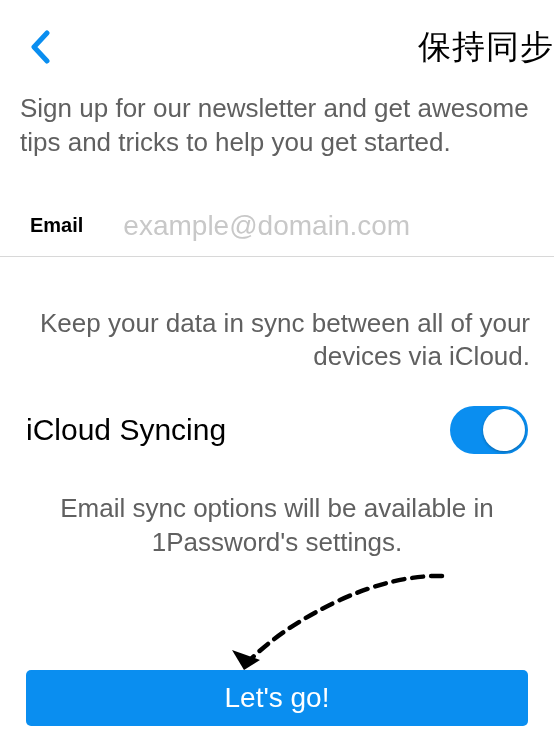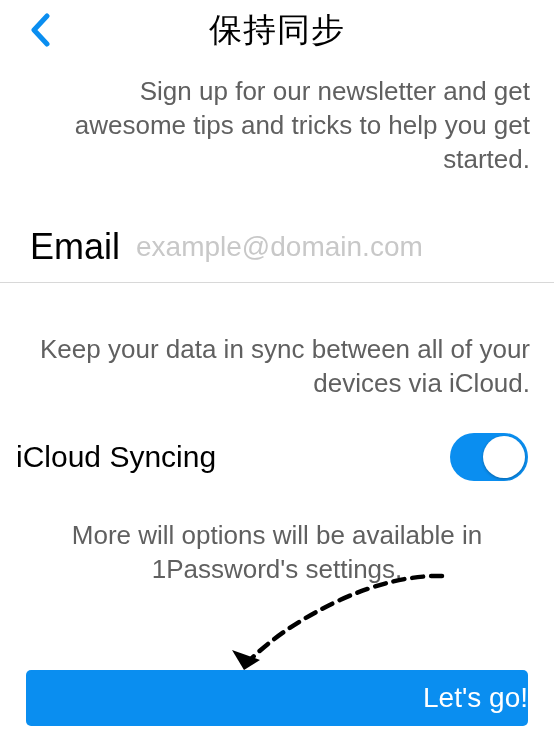--- a/index.html
+++ b/index.html
@@ -13,21 +13,22 @@
       font-family: -apple-system, "Helvetica Neue", Helvetica, Arial, sans-serif;
       background: #ffffff;
       position: relative;
       overflow: hidden;
     }
     .header {
       position: relative;
       height: 60px;
       display: flex;
       align-items: center;
-      justify-content: center;
+      justify-content: flex-end;
+      margin-top: 17px;
     }
     .back-button {
       position: absolute;
       left: 20px;
       top: 10px;
       width: 40px;
       height: 40px;
       display: flex;
       align-items: center;
       justify-content: center;
@@ -37,38 +38,38 @@
       width: 20px;
       height: 34px;
     }
     .title {
       font-size: 33px;
       font-weight: 400;
       color: #000;
       letter-spacing: 1px;
     }
     .newsletter-text {
-      text-align: right;
+      text-align: left;
       font-size: 26px;
       color: #606060;
-      padding: 15px 24px 20px 40px;
+      padding: 15px 24px 20px 20px;
       line-height: 1.3;
     }
     .email-row {
       display: flex;
       align-items: center;
       padding: 12px 30px 14px 30px;
       border-bottom: 1px solid #d8d8d8;
       margin: 18px 0 0 0;
     }
     .email-label {
-      font-size: 36px;
+      font-size: 20px;
       color: #000;
-      font-weight: 400;
-      margin-right: 16px;
+      font-weight: 700;
+      margin-right: 40px;
     }
     .email-input {
       flex: 1;
       border: none;
       outline: none;
       font-size: 28px;
       color: #14532d;
       background: transparent;
       font-family: inherit;
     }
@@ -79,21 +80,21 @@
       text-align: right;
       font-size: 26px;
       color: #606060;
       padding: 50px 24px 20px 24px;
       line-height: 1.3;
     }
     .toggle-row {
       display: flex;
       align-items: center;
       justify-content: space-between;
-      padding: 12px 26px 12px 16px;
+      padding: 12px 26px 12px 26px;
     }
     .toggle-label {
       font-size: 30px;
       color: #000;
       font-weight: 400;
     }
     .toggle {
       width: 78px;
       height: 48px;
       background: #0a8ef0;
@@ -133,21 +134,20 @@
       right: 26px;
       height: 56px;
       background: #0a8ef0;
       border: none;
       border-radius: 5px;
       color: #ffffff;
       font-size: 28px;
       font-weight: 300;
       cursor: pointer;
       font-family: inherit;
-      text-align: right;
     }
   </style>
 </head>
 <body>
 
 <div class="header">
   <div class="back-button">
     <svg viewBox="0 0 20 34">
       <polyline points="17,3 4,17 17,31" fill="none" stroke="#0a8ef0" stroke-width="5" stroke-linecap="round" stroke-linejoin="round"></polyline>
     </svg>
@@ -164,20 +164,20 @@
 
 <div class="sync-text">Keep your data in sync between all of your devices via iCloud.</div>
 
 <div class="toggle-row">
   <div class="toggle-label">iCloud Syncing</div>
   <div class="toggle">
     <div class="toggle-knob"></div>
   </div>
 </div>
 
-<div class="more-options-text">More will options will be available in 1Password's settings.</div>
+<div class="more-options-text">Email sync options will be available in 1Password's settings.</div>
 
 <svg class="arrow-annotation" viewBox="0 0 230 110">
   <path d="M 222 6 Q 175 5 120 30 Q 60 58 24 96" fill="none" stroke="#000000" stroke-width="4.5" stroke-dasharray="11,8" stroke-linecap="round"></path>
   <polygon points="24,100 12,80 40,90" fill="#000000"></polygon>
 </svg>
 
 <button class="go-button">Let's go!</button>
 
 </body></html>

